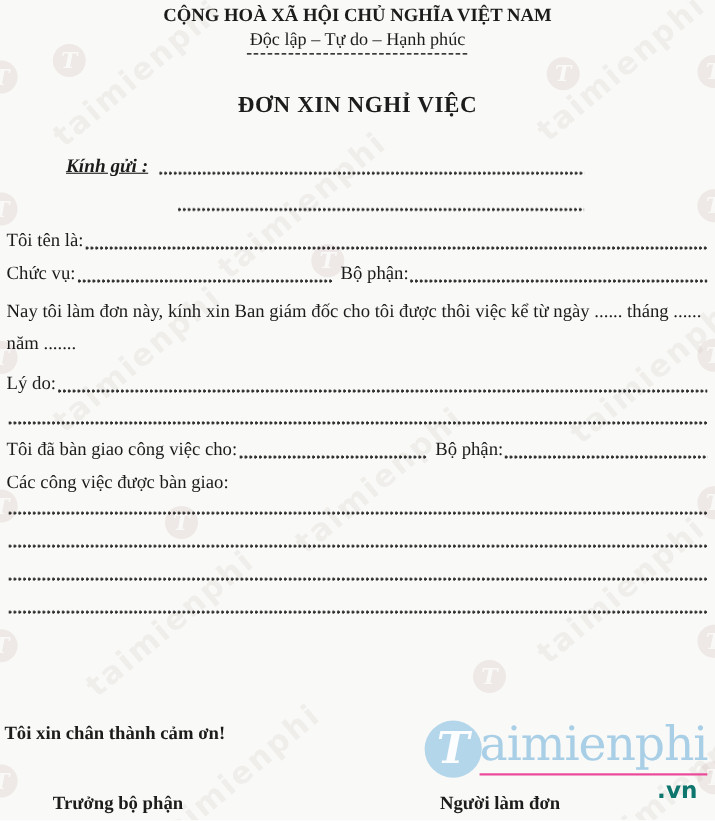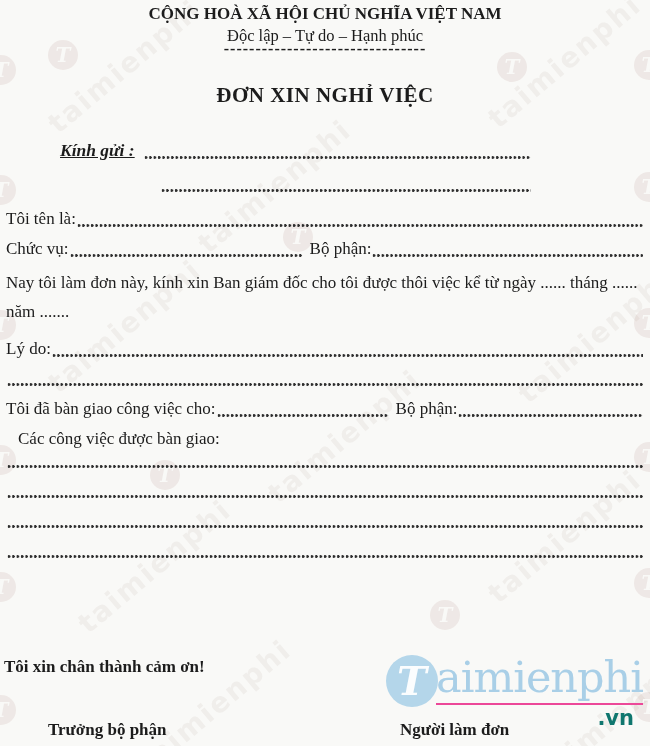--- a/index.html
+++ b/index.html
@@ -191,21 +191,21 @@
       <span class="dotfill"></span>
     </div>
 
     <div class="row" style="top:398px;left:6px;right:6px;">
       <span class="label">Tôi đã bàn giao công việc cho:</span>
       <span class="dotfill dot-mid-b"></span>
       <span class="label" style="margin-left:6px;">Bộ phận:</span>
       <span class="dotfill"></span>
     </div>
 
-    <div class="row" style="top:428px;left:18px;">
+    <div class="row" style="top:428px;left:6px;">
       <span class="label">Các công việc được bàn giao:</span>
     </div>
     <div class="row" style="top:452px;left:6px;right:6px;">
         <span class="dotfill"></span>
       </div>
     <div class="row" style="top:482px;left:6px;right:6px;">
         <span class="dotfill"></span>
       </div>
     <div class="row" style="top:512px;left:6px;right:6px;">
         <span class="dotfill"></span>

